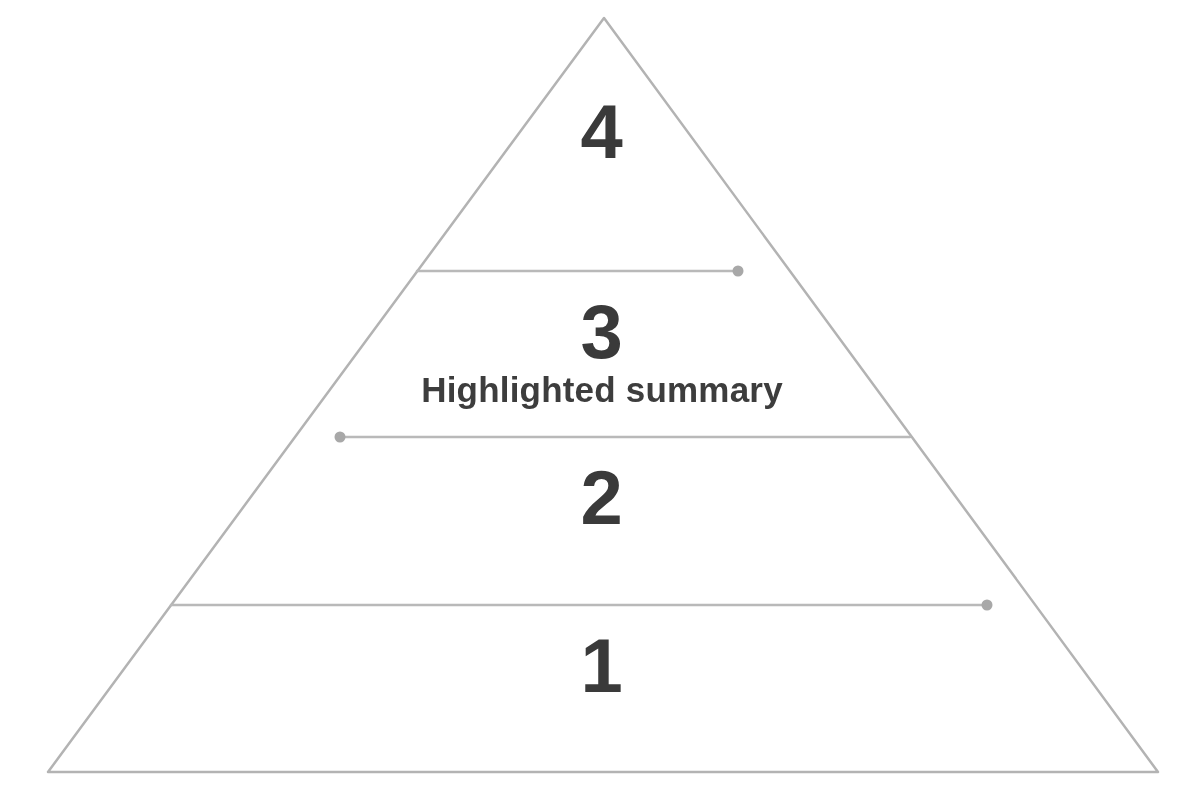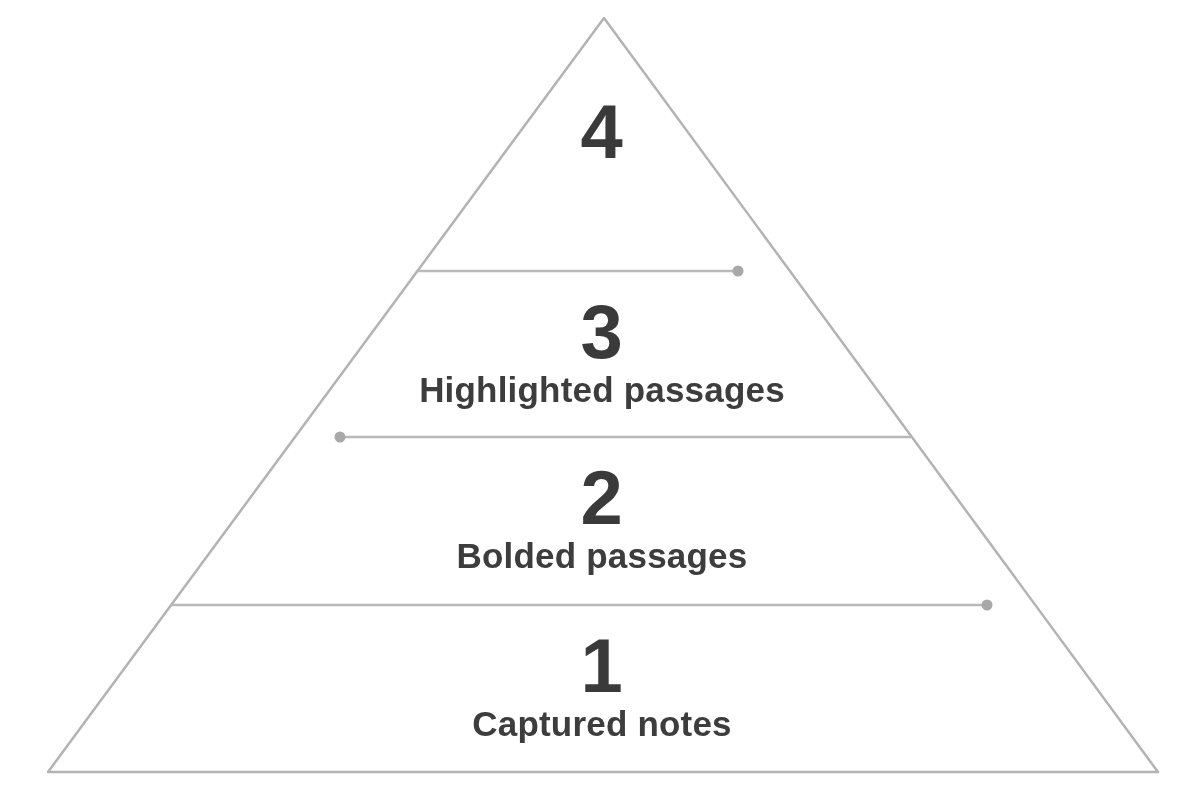--- a/index.html
+++ b/index.html
@@ -89,26 +89,24 @@
     <line class="divider-line" x1="171" y1="605" x2="987" y2="605"></line>
     <circle class="divider-dot" cx="987" cy="605" r="5.5"></circle>
   </svg>
 
   <div class="level level-4">
     <div class="level-number">4</div>
   </div>
 
   <div class="level level-3">
     <div class="level-number">3</div>
-    <div class="level-label">Highlighted passages</div>
+    <div class="level-label">Highlighted summary</div>
   </div>
 
   <div class="level level-2">
     <div class="level-number">2</div>
-    <div class="level-label">Bolded passages</div>
   </div>
 
   <div class="level level-1">
     <div class="level-number">1</div>
-    <div class="level-label">Captured notes</div>
   </div>
 
 </div>
 
 </body></html>

